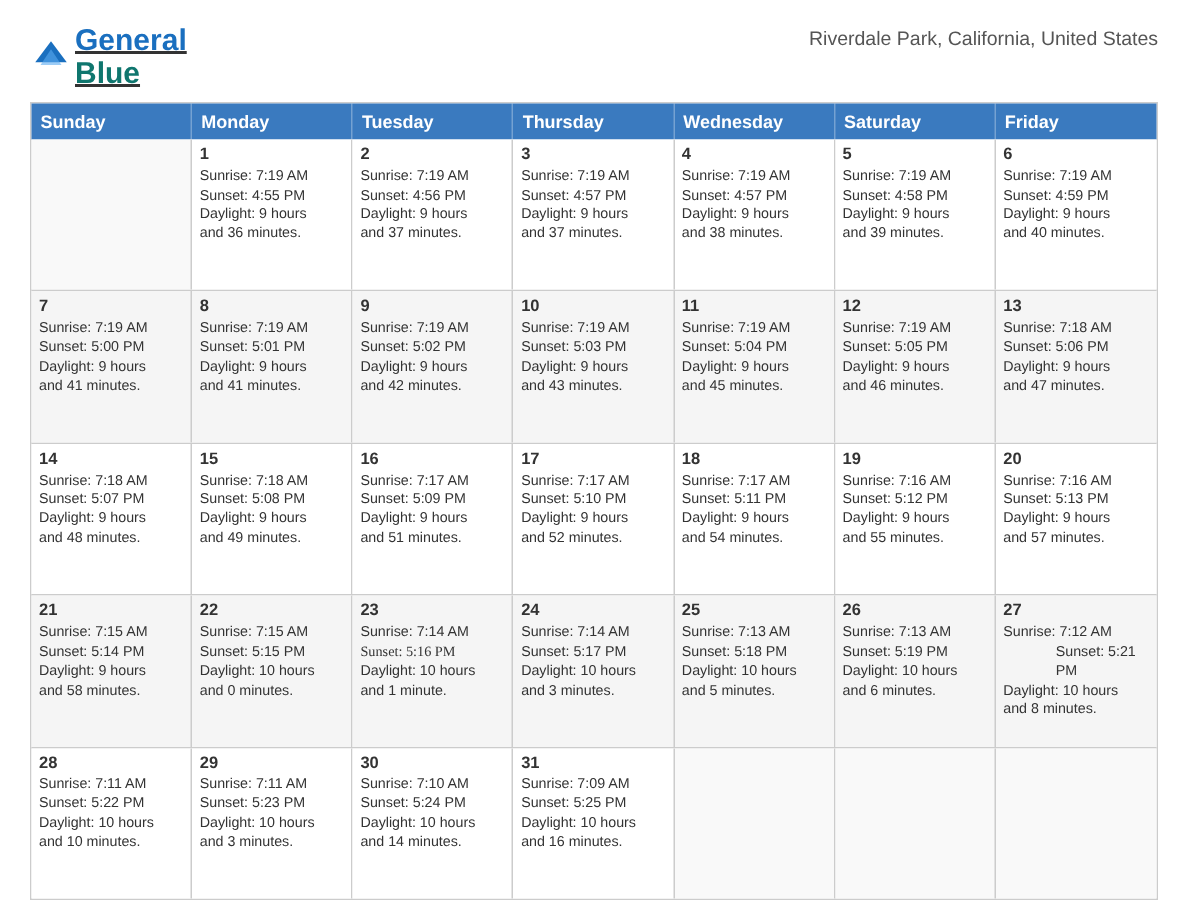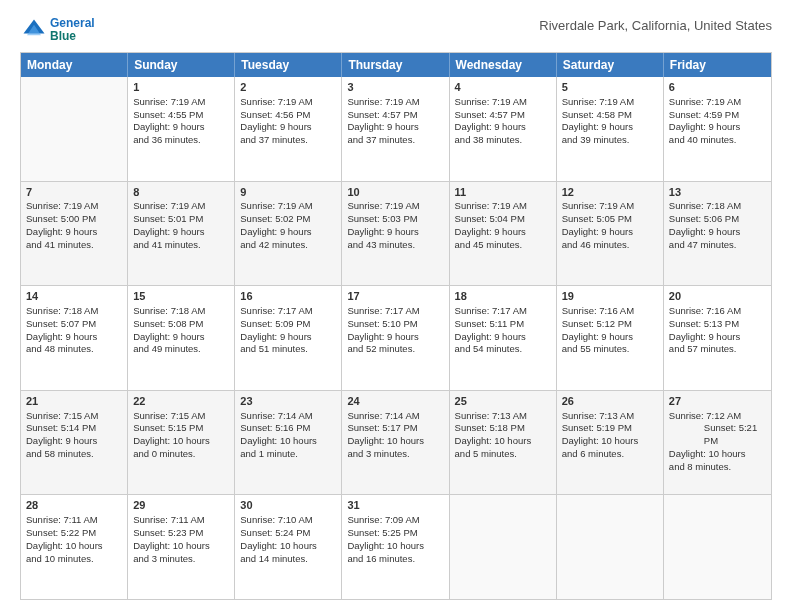--- a/index.html
+++ b/index.html
@@ -22,24 +22,25 @@
       justify-content: space-between;
       align-items: flex-start;
       margin-bottom: 8px;
     }
     .logo {
       display: flex;
       align-items: center;
       gap: 2px;
     }
     .logo-text {
-      font-size: 12px;
+      font-size: 20px;
       font-weight: bold;
       color: #333;
       line-height: 1.1;
+      text-decoration: underline;
     }
     .logo-text span {
       color: #0f766e;
     }
     .logo-icon {
       width: 28px;
       height: 28px;
     }
     .title-block {
       text-align: right;
@@ -123,22 +124,22 @@
         <span>Blue</span>
       </div>
     </div>
     <div class="title-block">
       <div class="subtitle">Riverdale Park, California, United States</div>
     </div>
   </div>
 
   <div class="calendar">
     <div class="cal-header">
-    <div class="cal-header-cell">Monday</div>
-        <div class="cal-header-cell">Sunday</div>
+    <div class="cal-header-cell">Sunday</div>
+        <div class="cal-header-cell">Monday</div>
         <div class="cal-header-cell">Tuesday</div>
         <div class="cal-header-cell">Thursday</div>
         <div class="cal-header-cell">Wednesday</div>
         <div class="cal-header-cell">Saturday</div>
         <div class="cal-header-cell">Friday</div>
       </div>
     <div class="cal-body">
     <div class="cal-row">
           <div class="cal-cell empty"></div>
           <div class="cal-cell">
@@ -297,21 +298,21 @@
           <div class="cal-cell alt-bg">
             <span class="day-num">22</span>
             <span style="display: block;">Sunrise: 7:15 AM</span>
             <span style="display: block;">Sunset: 5:15 PM</span>
             <span style="display: block;">Daylight: 10 hours</span>
             <span style="display: block;">and 0 minutes.</span>
           </div>
           <div class="cal-cell alt-bg">
             <span class="day-num">23</span>
             <span style="display: block;">Sunrise: 7:14 AM</span>
-            <span style="display: block;">Sunset: 5:16 PM</span>
+            <span style="display: block; font-family: Liberation Serif, serif;">Sunset: 5:16 PM</span>
             <span style="display: block;">Daylight: 10 hours</span>
             <span style="display: block;">and 1 minute.</span>
           </div>
           <div class="cal-cell alt-bg">
             <span class="day-num">24</span>
             <span style="display: block;">Sunrise: 7:14 AM</span>
             <span style="display: block;">Sunset: 5:17 PM</span>
             <span style="display: block;">Daylight: 10 hours</span>
             <span style="display: block;">and 3 minutes.</span>
           </div>

